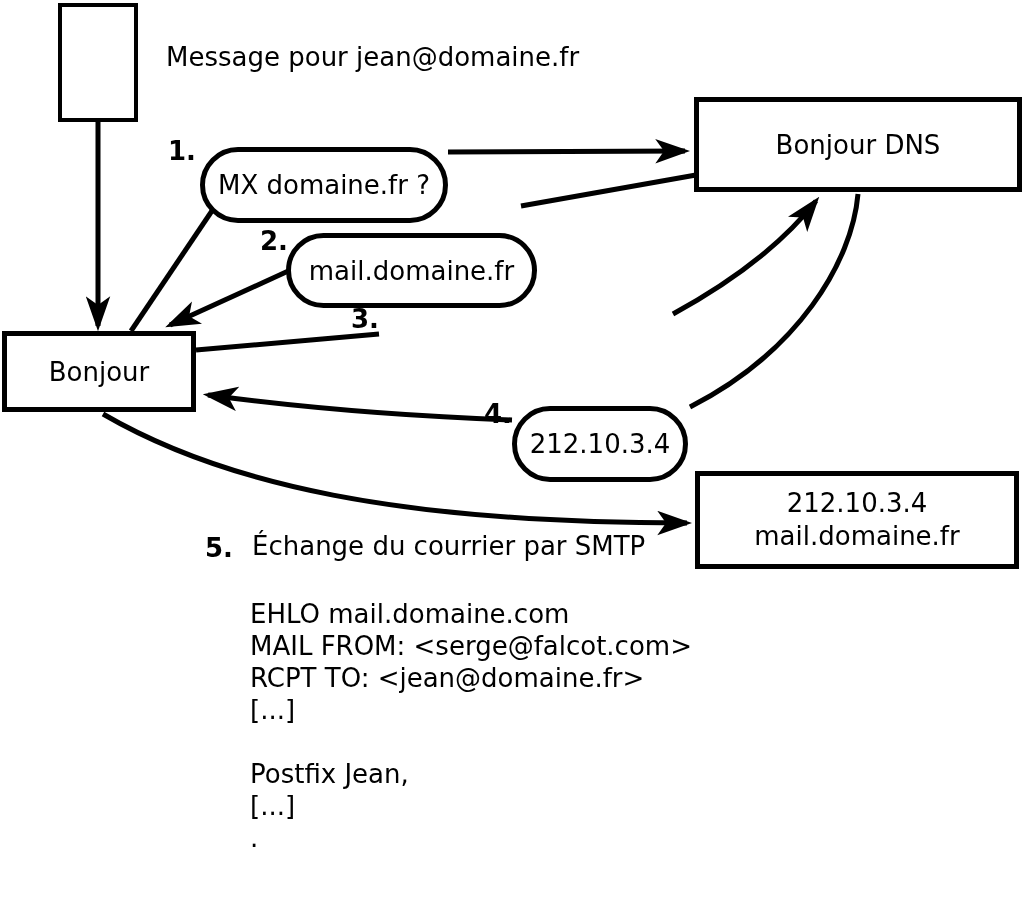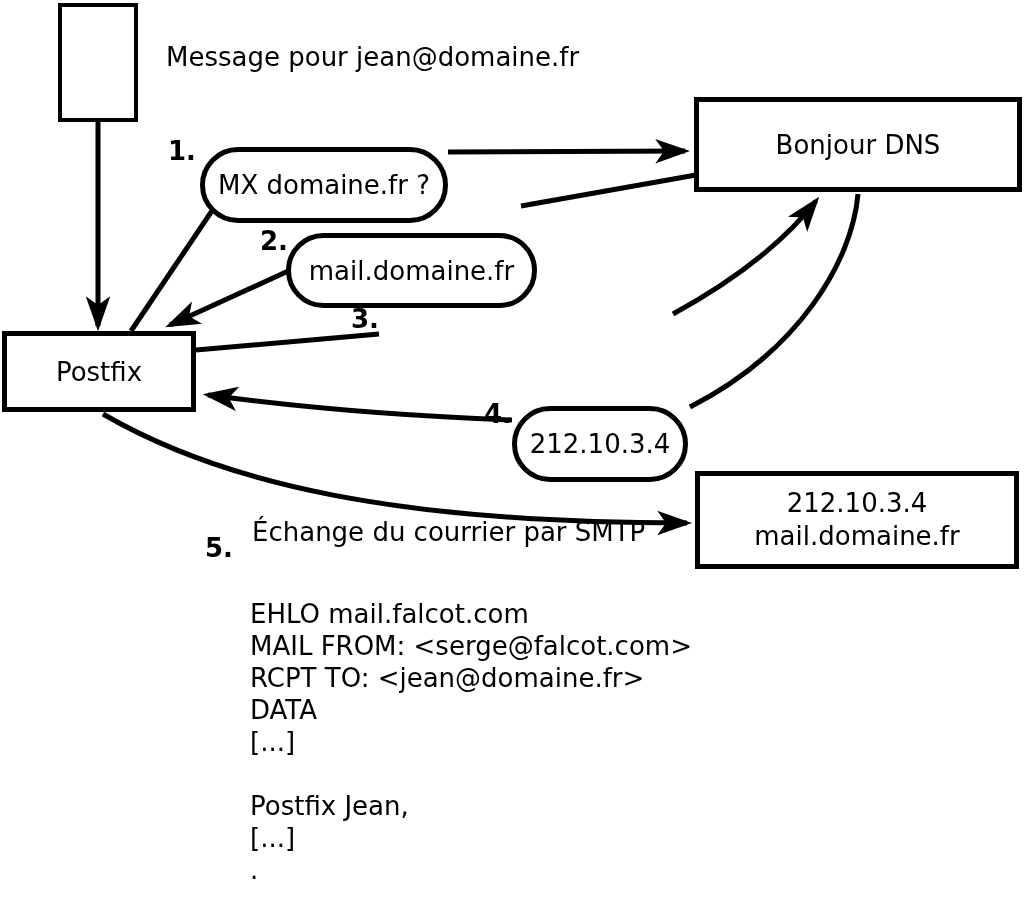--- a/index.html
+++ b/index.html
@@ -71,48 +71,47 @@
     <path d="M 673,314 Q 768,262 816,201" marker-end="url(#arrow)"></path>
     <path d="M 858,194 C 852,262 798,352 690,407"></path>
     <path d="M 512,420 Q 350,414 208,395" marker-end="url(#arrow)"></path>
     <path d="M 103,414 C 225,485 400,523 687,523" marker-end="url(#arrow)"></path>
   </svg>
 
   <div class="envelope"></div>
 
   <div class="txt" style="left:166px; top:41px;">Message pour jean@domaine.fr</div>
 
-  <div class="box" style="left:2px; top:331px; width:184px; height:71px;">Postfix</div>
+  <div class="box" style="left:2px; top:331px; width:184px; height:71px;">Bonjour</div>
 
   <div class="box" style="left:694px; top:97px; width:318px; height:85px;">Bonjour DNS</div>
 
   <div class="box stack" style="left:695px; top:471px; width:314px; height:88px;">
     <div>212.10.3.4</div>
     <div>mail.domaine.fr</div>
   </div>
 
   <div class="lbl" style="left:168px; top:135px;">1.</div>
   <div class="box pill" style="left:200px; top:113px; width:238px; height:66px;">MX domaine.fr ?</div>
 
   <div class="lbl" style="left:260px; top:225px;">2.</div>
   <div class="box pill" style="left:286px; top:199px; width:241px; height:65px;">mail.domaine.fr</div>
 
   <div class="lbl" style="left:351px; top:303px;">3.</div>
 
   <div class="lbl" style="left:484px; top:398px;">4.</div>
   <div class="box pill" style="left:512px; top:372px; width:166px; height:66px;">212.10.3.4</div>
 
   <div class="lbl" style="left:205px; top:532px;">5.</div>
-  <div class="txt" style="left:252px; top:516px;">Échange du courrier par SMTP</div>
+  <div class="txt" style="left:252px; top:530px;">Échange du courrier par SMTP</div>
 
   <div class="smtp">
-    <div class="line">EHLO mail.falcot.com</div>
+    <div class="line">EHLO mail.domaine.com</div>
     <div class="line">MAIL FROM: &lt;serge@falcot.com&gt;</div>
     <div class="line">RCPT TO: &lt;jean@domaine.fr&gt;</div>
-    <div class="line">DATA</div>
     <div class="line">[...]</div>
     <div class="line"></div>
     <div class="line">Postfix Jean,</div>
     <div class="line">[...]</div>
     <div class="line">.</div>
   </div>
 
 </div>
 
 </body></html>

